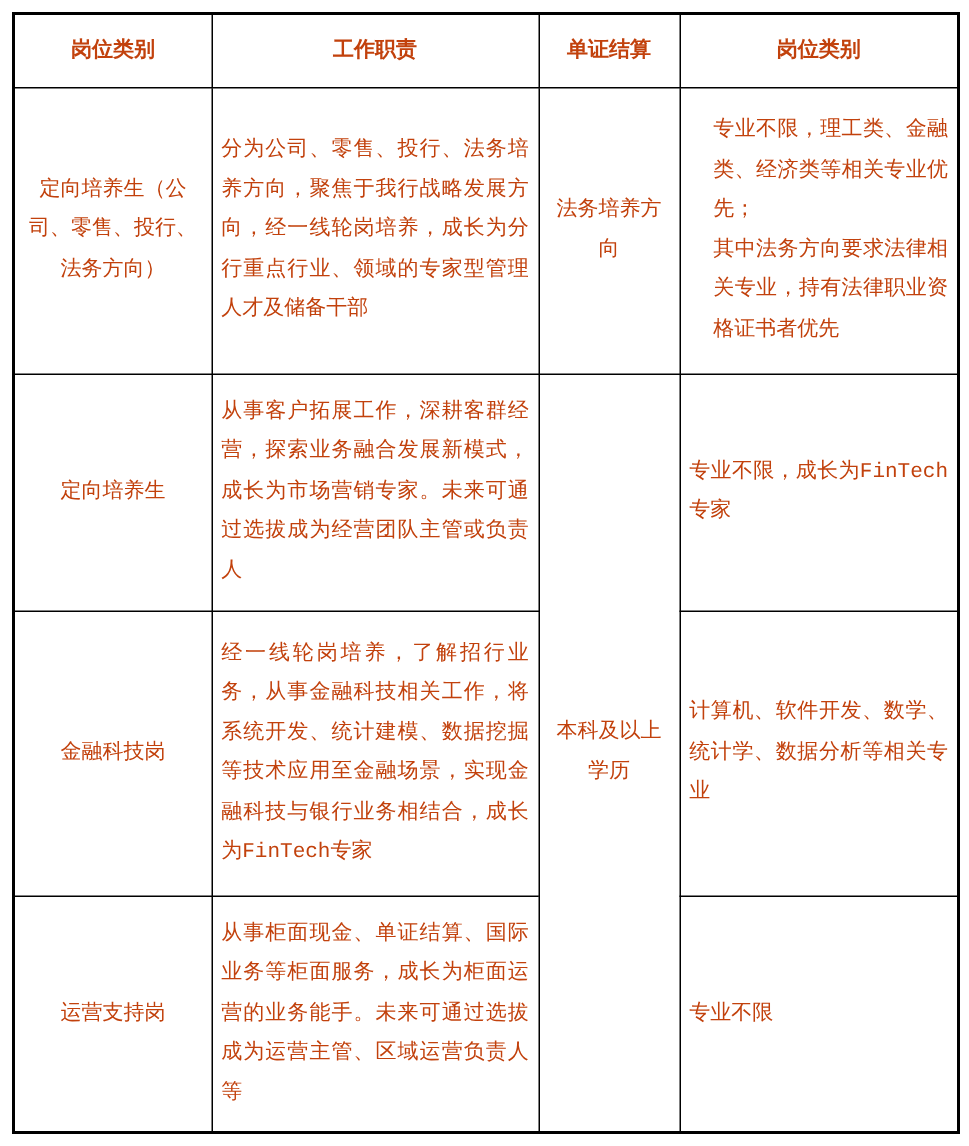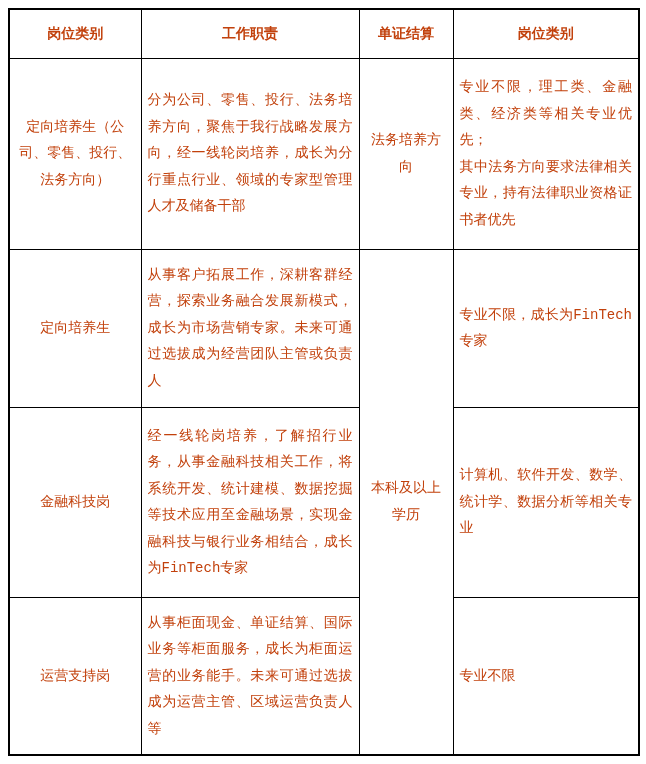--- a/index.html
+++ b/index.html
@@ -42,20 +42,21 @@
     line-height: 18px;
   }
   td.cell-center {
     text-align: center;
   }
   td.cell-left {
     text-align: justify;
   }
   .para {
     text-align: justify;
+    margin-left: 16px;
   }
   tr.header-row   { height: 49px;  }
   tr.row-1        { height: 191px; }
   tr.row-2        { height: 158px; }
   tr.row-3        { height: 190px; }
   tr.row-4        { height: 158px; }
 </style>
 </head>
 <body>
 

